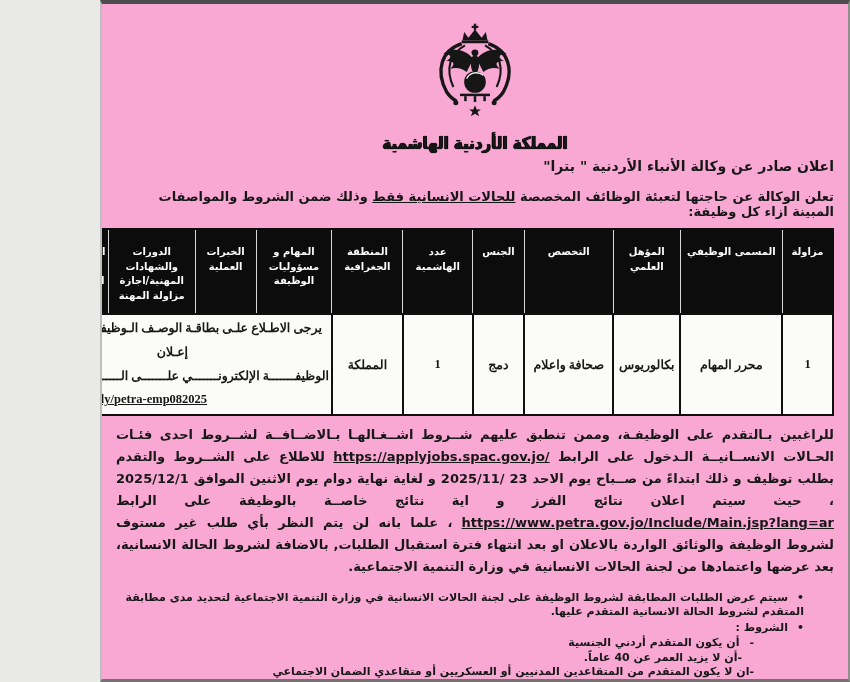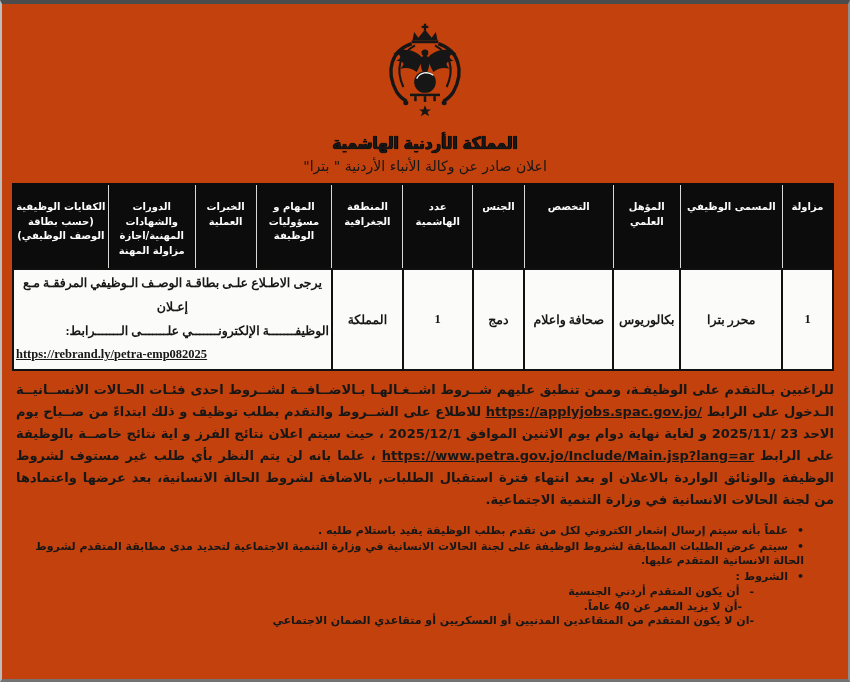--- a/index.html
+++ b/index.html
@@ -1,32 +1,32 @@
 <!DOCTYPE html>
 <html lang="ar" dir="rtl"><head>
 <meta charset="utf-8">
 <style>
   html,body{margin:0;padding:0;}
   body{font-family:"DejaVu Sans","Liberation Sans",sans-serif;background:#e9e9e7;}
   .page{
-    position:relative;width:850px;height:682px;box-sizing:border-box;
-    background:#c2410c;overflow:hidden;
+    position:relative;width:750px;height:682px;box-sizing:border-box;
+    background:#f9a8d4;overflow:hidden;
     border-top:4px solid #4c4c4c;border-left:2px solid #bdbdbb;
     border-right:2px solid #8f8f8d;border-bottom:3px solid #737371;
     color:#171717;direction:rtl;
   }
   .inner{padding:0 14px;}
   .emblem-wrap{text-align:center;margin-top:18px;}
   .emblem-wrap svg{display:inline-block;}
   .calligraphy{
     text-align:center;font-weight:900;font-size:15px;letter-spacing:-1px;
     transform:scaleY(1.12);margin-top:8px;
     text-shadow:0 0 1px #000, .6px 0 #000, -.6px 0 #000;
   }
-  .announce{ text-align:center;font-weight:400;font-size:14px;margin-top:6px; }
+  .announce{ text-align:right;font-weight:700;font-size:14px;margin-top:6px; }
   .intro{ font-weight:700;font-size:13px;margin-top:15px; }
   .intro .u{ text-decoration:underline; }
 
   table.jobs{width:822px;border-collapse:collapse;margin-top:9px;border:2px solid #0c0c0c;table-layout:fixed;}
   table.jobs th{
     background:#0c0c0c;color:#fdfdfd;font-size:10px;font-weight:700;
     border:1.5px solid #d9d9d7;padding:15px 2px 2px;vertical-align:top;line-height:1.45;height:66px;
   }
   table.jobs td{
     border:2px solid #101010;background:#fbfbf9;font-weight:700;font-size:12.5px;
@@ -89,20 +89,21 @@
 
           <path d="M60,100 L62,105 L67,105 L63,108 L65,113 L60,110 L55,113 L57,108 L53,105 L58,105 Z" stroke="none"></path>
         </g>
       </svg>
     </div>
 
     <div class="calligraphy">المملكة الأردنية الهاشمية</div>
 
     <div class="announce">اعلان صادر عن وكالة الأنباء الأردنية " بترا"</div>
 
+    <div class="intro"><span>تعلن الوكالة عن حاجتها لتعبئة الوظائف المخصصة </span><span class="u">للحالات الانسانية فقط</span><span> وذلك ضمن الشروط والمواصفات المبينة ازاء كل وظيفة:</span></div>
 
     <table class="jobs">
       <colgroup>
         <col style="width:50px">
           <col style="width:101px">
           <col style="width:66px">
         <col style="width:88px">
           <col style="width:51px">
           <col style="width:69px">
         <col style="width:70px">
@@ -122,39 +123,38 @@
           <th>المنطقة الجغرافية</th>
           <th>المهام و مسؤوليات الوظيفة</th>
           <th>الخبرات العملية</th>
           <th>الدورات والشهادات المهنية/اجازة مزاولة المهنة</th>
           <th>الكفايات الوظيفية (حسب بطاقة الوصف الوظيفي)</th>
         </tr>
       </thead>
       <tbody>
         <tr>
           <td>1</td>
-          <td>محرر بترا</td>
+          <td>محرر المهام</td>
           <td>بكالوريوس</td>
           <td>صحافة واعلام</td>
           <td>دمج</td>
           <td>1</td>
           <td>المملكة</td>
           <td class="note" colspan="4">
             <div>يرجى الاطـلاع علـى بطاقـة الوصـف الـوظيفي المرفقـة مـع إعـلان</div>
             <div class="note-l2">الوظيفـــــــة الإلكترونـــــــي علـــــــى الـــــــرابط:</div>
             <div class="note-url"><span class="ltr">https://rebrand.ly/petra-emp082025</span></div>
           </td>
         </tr>
       </tbody>
     </table>
 
     <p class="para"><span>للراغبين بـالتقدم على الوظيفـة، وممن تنطبق عليهم شــروط اشــغـالهـا بـالاضــافــة لشــروط احدى فئـات الحـالات الانســانيــة الـدخول على الرابط </span><span class="ltr u-b">https://applyjobs.spac.gov.jo/</span><span> للاطلاع على الشــروط والتقدم بطلب توظيف و ذلك ابتداءً من صــباح يوم الاحد </span><span class="ltr b">2025/11/ 23</span><span> و لغاية نهاية دوام يوم الاثنين الموافق </span><span class="ltr b">2025/12/1</span><span> ، حيث سيتم اعلان نتائج الفرز و اية نتائج خاصــة بالوظيفة على الرابط </span><span class="ltr u-b">https://www.petra.gov.jo/Include/Main.jsp?lang=ar</span><span> ، علما بانه لن يتم النظر بأي طلب غير مستوف لشروط الوظيفة والوثائق الواردة بالاعلان او بعد انتهاء فترة استقبال الطلبات, بالاضافة لشروط الحالة الانسانية، بعد عرضها واعتمادها من لجنة الحالات الانسانية في وزارة التنمية الاجتماعية.</span></p>
 
     <div class="bullets">
-      <div class="bullet-row"><span class="dot">•</span><span>علماً بأنه سيتم إرسال إشعار الكتروني لكل من تقدم بطلب الوظيفة يفيد باستلام طلبه .</span></div>
       <div class="bullet-row"><span class="dot">•</span><span>سيتم عرض الطلبات المطابقة لشروط الوظيفة على لجنة الحالات الانسانية في وزارة التنمية الاجتماعية لتحديد مدى مطابقة المتقدم لشروط الحالة الانسانية المتقدم عليها.</span></div>
       <div class="bullet-row"><span class="dot">•</span><span>الشروط :</span></div>
 
       <div class="cond-row"><span class="dash">-</span><span>أن يكون المتقدم أردني الجنسية</span></div>
       <div class="cond-row alt"><span>-أن لا يزيد العمر عن 40 عاماً.</span></div>
       <div class="cond-row"><span>-ان لا يكون المتقدم من المتقاعدين المدنيين أو العسكريين أو متقاعدي الضمان الاجتماعي</span></div>
 
     </div>
 
   </div>

